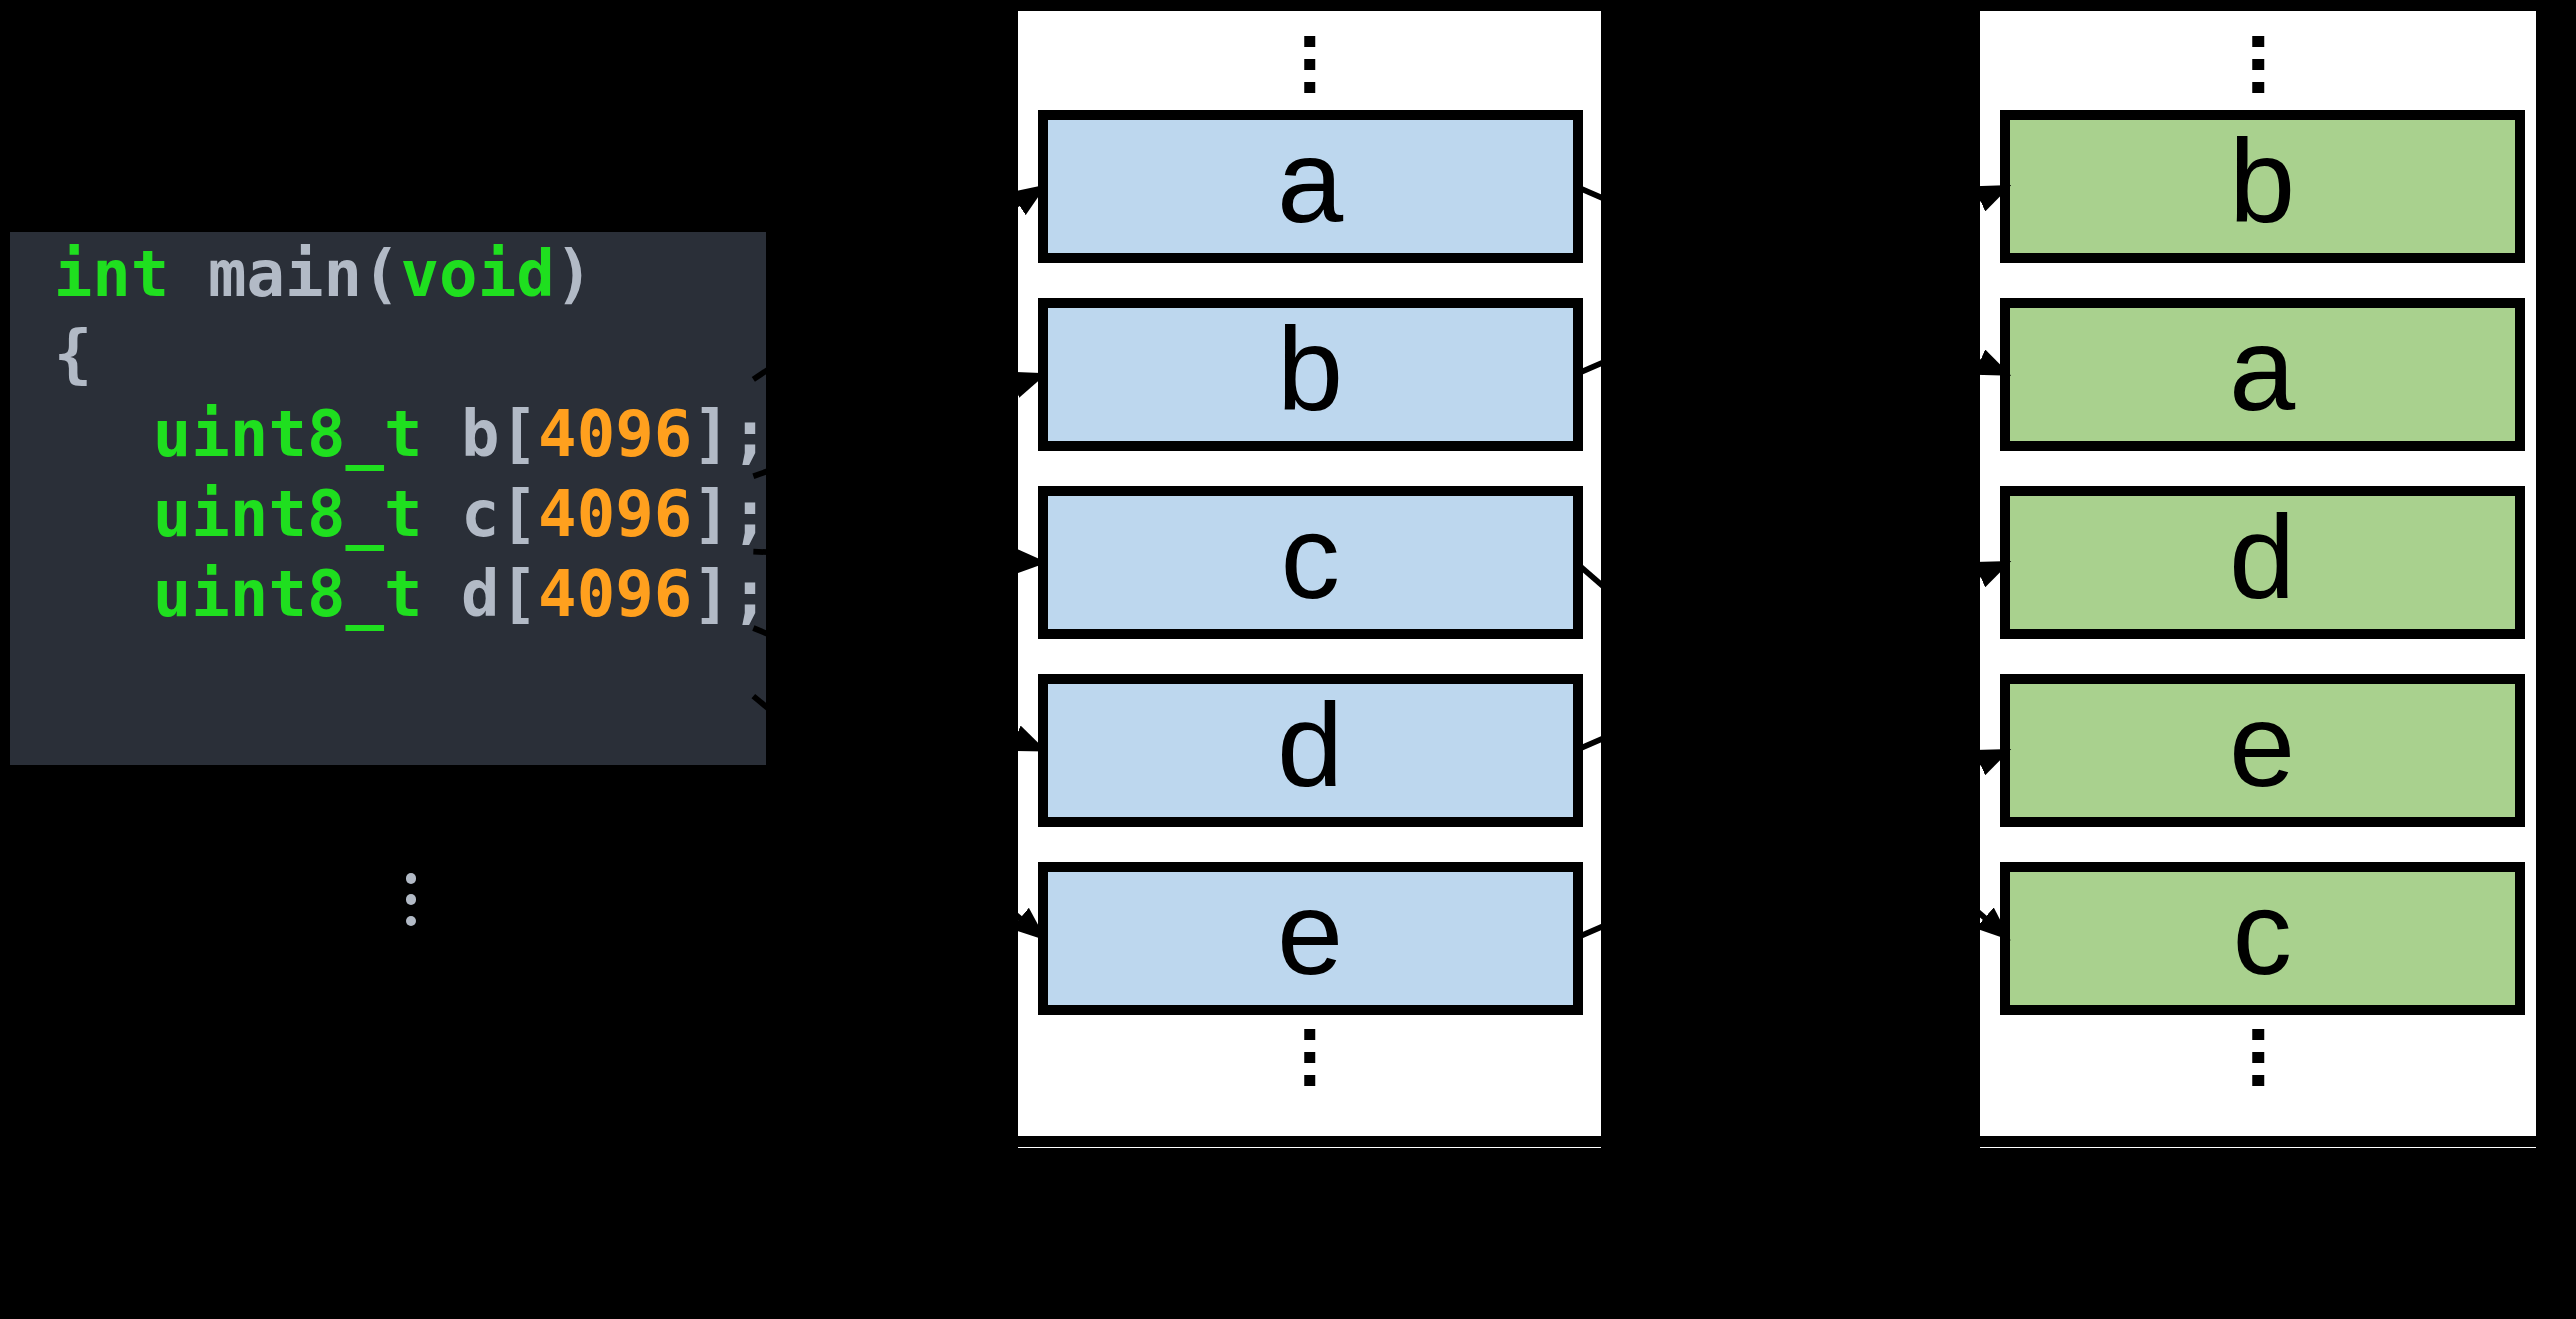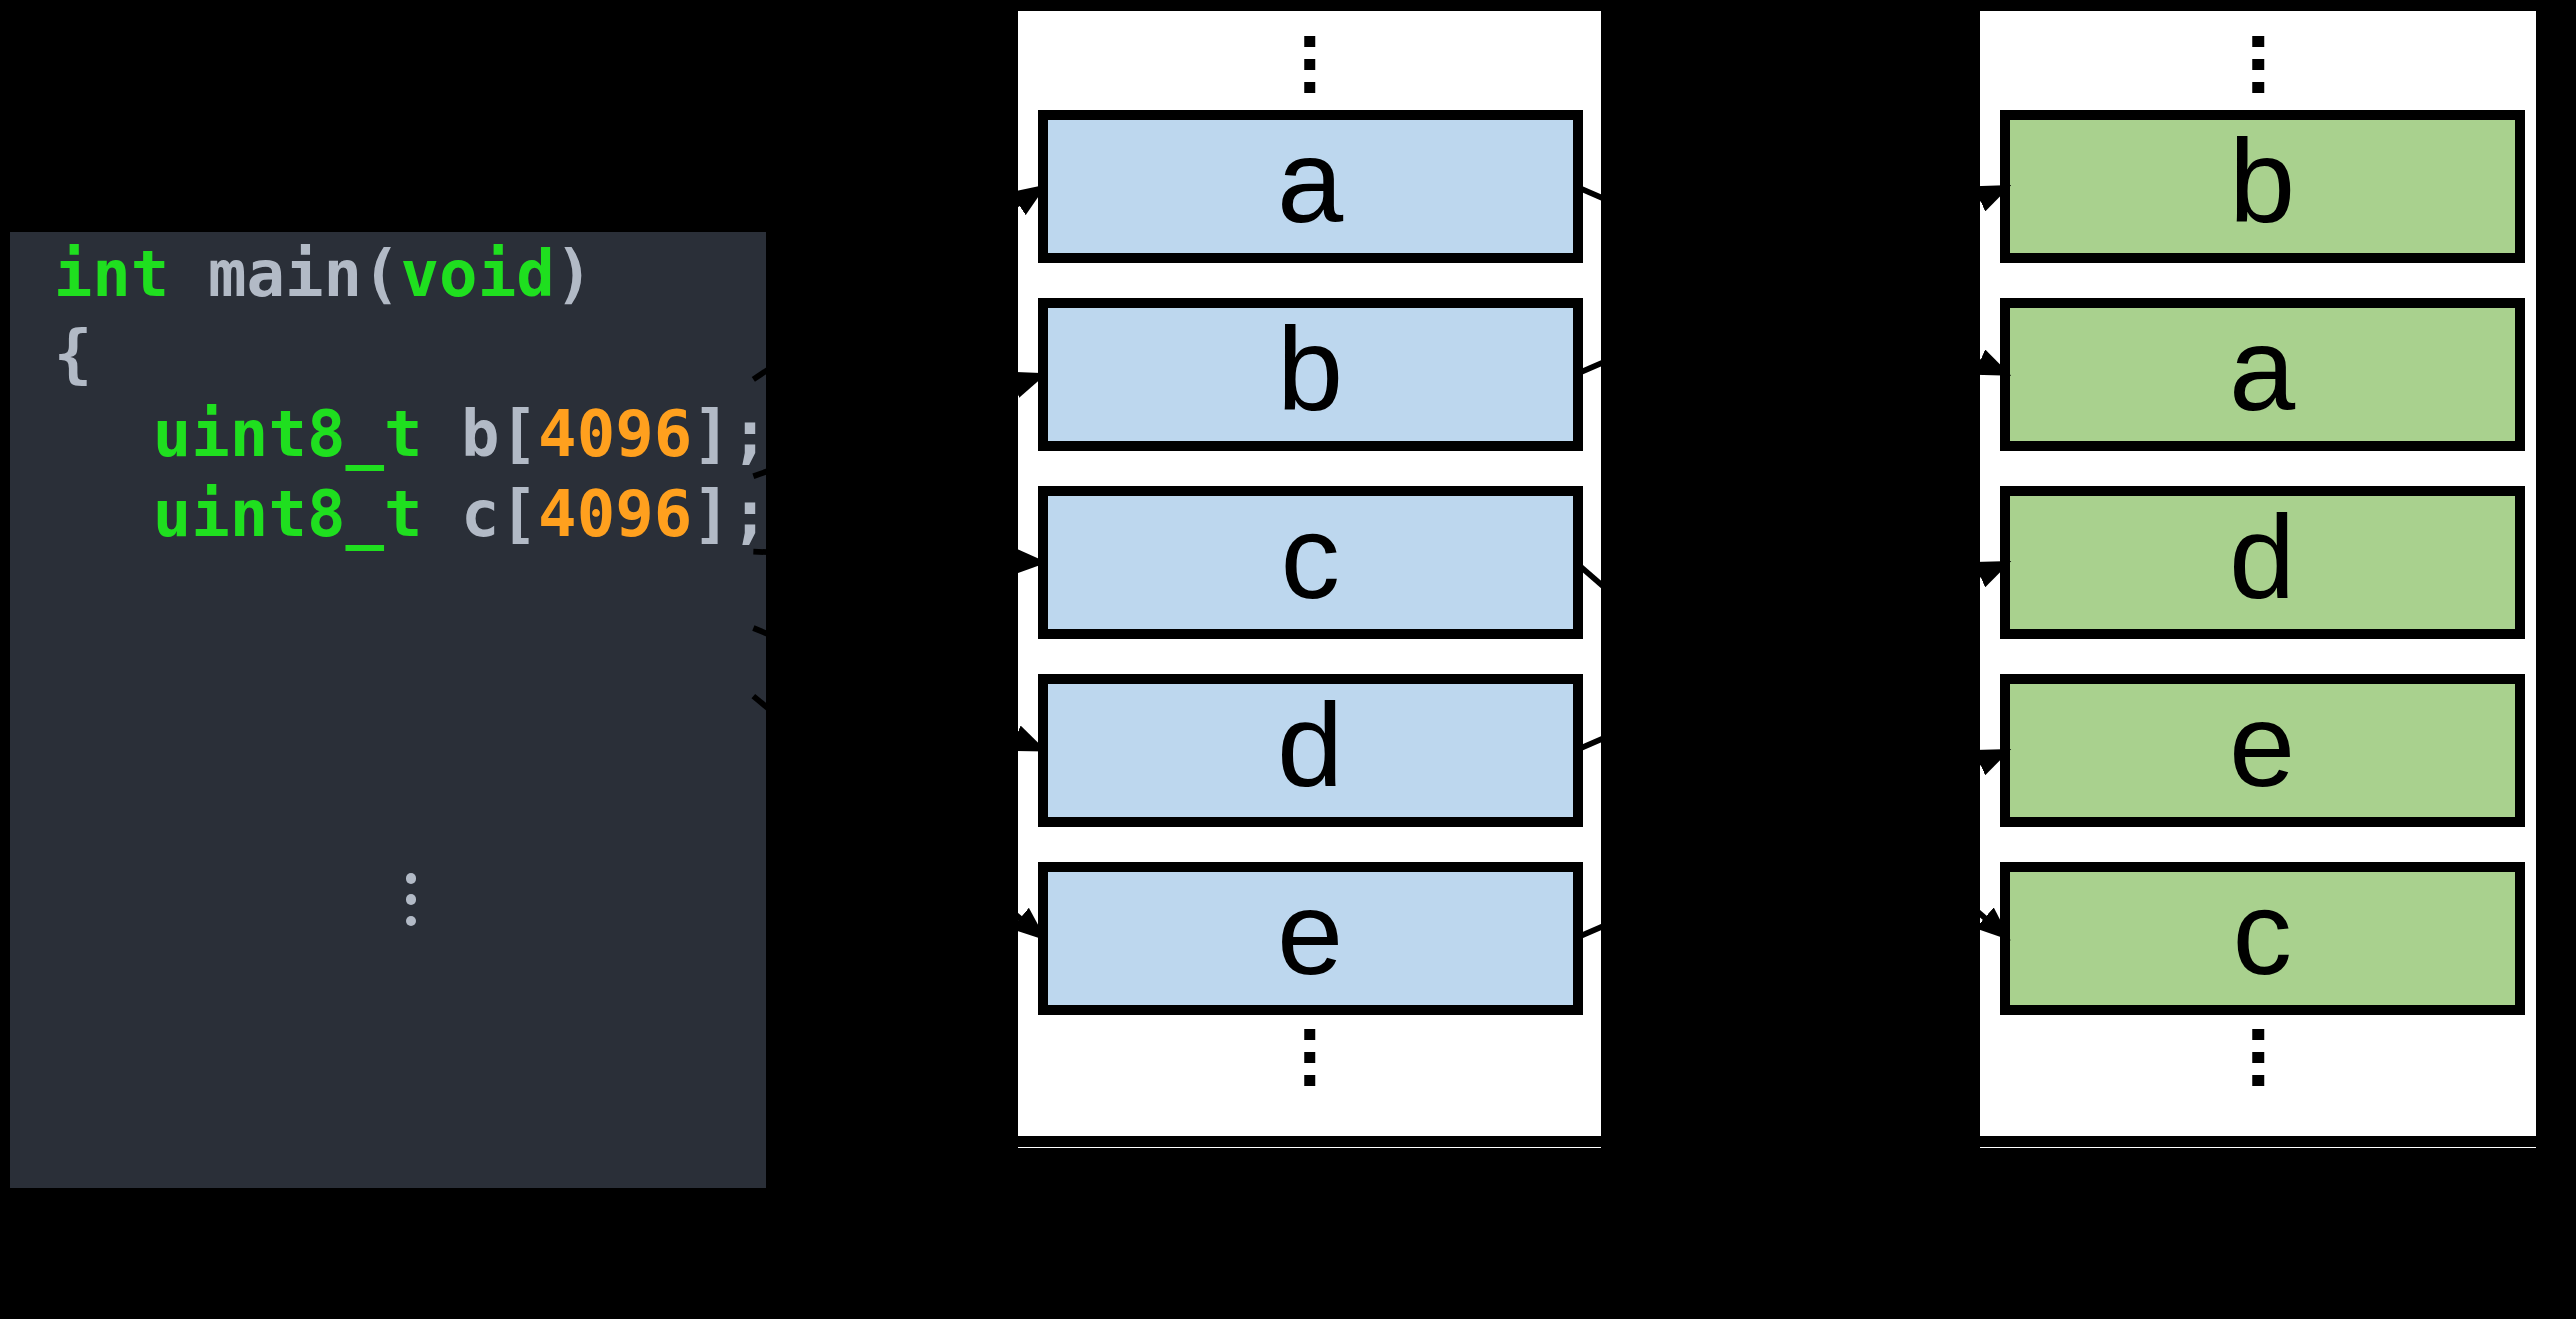--- a/index.html
+++ b/index.html
@@ -1,20 +1,20 @@
 <!DOCTYPE html>
 <html style="font-size:13px"><head>
 <meta charset="utf-8">
 <style>
   html,body{margin:0;padding:0;background:#000;}
   .canvas{position:relative;width:2576px;height:1320px;background:#000;overflow:hidden;
           font-family:"Liberation Sans",sans-serif;}
 
   
-  .code-panel{position:absolute;left:9.8px;top:232px;width:756px;height:956px;box-sizing:border-box;}
+  .code-panel{position:absolute;left:9.8px;top:232px;width:756px;height:533px;box-sizing:border-box;}
   .code-lines{position:absolute;left:0;top:1.6px;width:100%;}
   .code-line{height:80px;line-height:80px;padding-left:44px;white-space:pre;
              font-family:"DejaVu Sans Mono",monospace;font-weight:700;font-size:64px;}
   .code-line.indent{padding-left:143px;}
   .code-dots{position:absolute;left:396px;top:641px;display:flex;flex-direction:column;gap:10.7px;}
   .code-dots span{width:10.7px;height:10.7px;border-radius:50%;}
 
   
   .mem-column{position:absolute;top:6.6px;height:1141px;}
   .mem-column.left-col{left:1018px;width:583px;}
@@ -39,20 +39,21 @@
 <body>
 
 <div class="canvas">
 
   <div class="code-panel" id="code-panel" style="background: rgb(42, 47, 56);">
     <div class="code-lines" id="code-lines">
         <div class="code-line"><span style="color: rgb(31, 223, 31);">int</span><span style="color: rgb(178, 186, 198);"> main(</span><span style="color: rgb(31, 223, 31);">void</span><span style="color: rgb(178, 186, 198);">)</span></div>
         <div class="code-line"><span style="color: rgb(178, 186, 198);">{</span></div>
         <div class="code-line indent"><span style="color: rgb(31, 223, 31);">uint8_t</span><span style="color: rgb(178, 186, 198);"> b[</span><span style="color: rgb(255, 160, 30);">4096</span><span style="color: rgb(178, 186, 198);">];</span></div>
         <div class="code-line indent"><span style="color: rgb(31, 223, 31);">uint8_t</span><span style="color: rgb(178, 186, 198);"> c[</span><span style="color: rgb(255, 160, 30);">4096</span><span style="color: rgb(178, 186, 198);">];</span></div>
+        <div class="code-line indent"><span style="color: rgb(31, 223, 31);">uint8_t</span><span style="color: rgb(178, 186, 198);"> d[</span><span style="color: rgb(255, 160, 30);">4096</span><span style="color: rgb(178, 186, 198);">];</span></div>
       </div>
     <div class="code-dots" id="code-dots">
       <span style="background: rgb(178, 186, 198);"></span>
       <span style="background: rgb(178, 186, 198);"></span>
       <span style="background: rgb(178, 186, 198);"></span>
     </div>
   </div>
 
   <div class="mem-column left-col" id="left-column" style="background: rgb(255, 255, 255);">
     <div class="col-topline" style="background: rgb(0, 0, 0);"></div>

